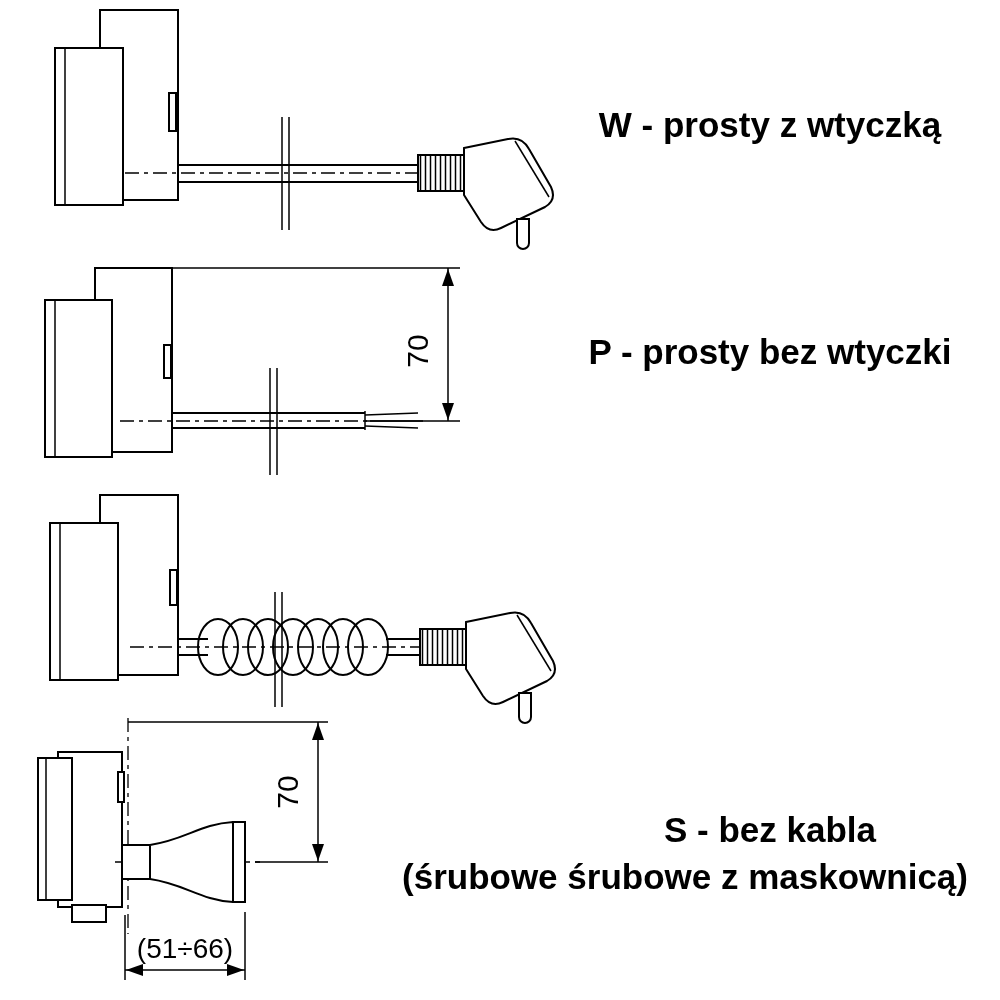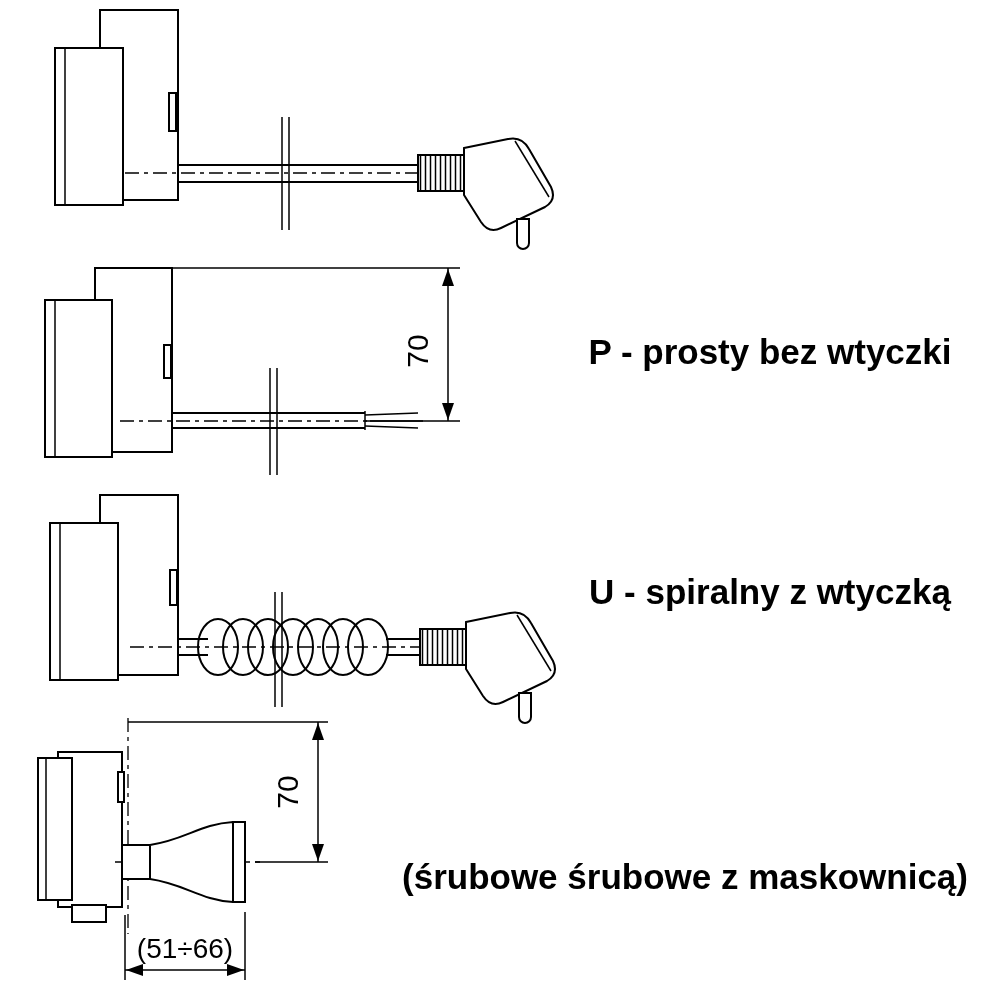--- a/index.html
+++ b/index.html
@@ -42,20 +42,21 @@
       <line class="thin" x1="252" y1="112" x2="252" y2="225"></line>
       <line class="thin" x1="259" y1="112" x2="259" y2="225"></line>
     </g>
     <g transform="translate(388,150)">
       <rect x="0" y="0" width="46" height="36" fill="url(#hatchW)" stroke="#000" stroke-width="2"></rect>
       <path class="fillw" d="M46,-7 L90,-16 Q104,-19 111,-6 L133,32 Q139,45 127,52 L83,73 Q71,79 63,67 L46,40 Z"></path>
       <line class="thin" x1="97" y1="-14" x2="131" y2="42"></line>
       <path class="fillw" d="M99,64 h12 v24 a6,6 0 0 1 -12,0 z"></path>
     </g>
   </svg>
+  <div class="variant-label" style="left:555px;top:103px;width:430px;">W - prosty z wtyczką</div>
 
   <svg style="left:20px;top:263px;" width="470" height="235" viewBox="0 0 470 235">
     <g>
       <rect class="fillw" x="75" y="5" width="77" height="184"></rect>
       <rect class="fillw" x="25" y="37" width="67" height="157"></rect>
       <line class="thin" x1="35" y1="37" x2="35" y2="194"></line>
       <rect class="fillw" x="144" y="82" width="7" height="33"></rect>
     </g>
     <g>
       <line class="center" x1="100" y1="158" x2="350" y2="158"></line>
@@ -110,21 +111,20 @@
       <line class="thin" x1="245" y1="100" x2="245" y2="215"></line>
       <line class="thin" x1="252" y1="100" x2="252" y2="215"></line>
     </g>
     <g transform="translate(390,137)">
       <rect x="0" y="0" width="46" height="36" fill="url(#hatchU)" stroke="#000" stroke-width="2"></rect>
       <path class="fillw" d="M46,-7 L90,-16 Q104,-19 111,-6 L133,32 Q139,45 127,52 L83,73 Q71,79 63,67 L46,40 Z"></path>
       <line class="thin" x1="97" y1="-14" x2="131" y2="42"></line>
       <path class="fillw" d="M99,64 h12 v24 a6,6 0 0 1 -12,0 z"></path>
     </g>
   </svg>
-  <div class="variant-label" style="left:555px;top:570px;width:430px;">U - spiralny z wtyczką</div>
 
   <svg style="left:30px;top:712px;" width="320" height="285" viewBox="0 0 320 285">
     <g>
       <rect class="fillw" x="28" y="40" width="64" height="155"></rect>
       <rect class="fillw" x="8" y="46" width="34" height="142"></rect>
       <line class="thin" x1="16" y1="46" x2="16" y2="188"></line>
       <rect class="fillw" x="88" y="60" width="6" height="30"></rect>
       <rect class="fillw" x="42" y="193" width="34" height="17"></rect>
     </g>
     <line class="center" x1="98" y1="6" x2="98" y2="222"></line>
@@ -144,15 +144,16 @@
     </g>
     <g>
       <line class="dim" x1="95" y1="203" x2="95" y2="268"></line>
       <line class="dim" x1="215" y1="200" x2="215" y2="268"></line>
       <line class="dim" x1="95" y1="258" x2="215" y2="258"></line>
       <polygon class="arrow" points="96,258 113,252 113,264"></polygon>
       <polygon class="arrow" points="214,258 197,252 197,264"></polygon>
       <text class="small" text-anchor="middle" x="155" y="246">(51÷66)</text>
     </g>
   </svg>
+  <div class="variant-label" style="left:555px;top:808px;width:430px;">S - bez kabla</div>
   <div class="variant-label" style="left:380px;top:855px;width:610px;">(śrubowe śrubowe z maskownicą)</div>
 
 </div>
 
 </body></html>

